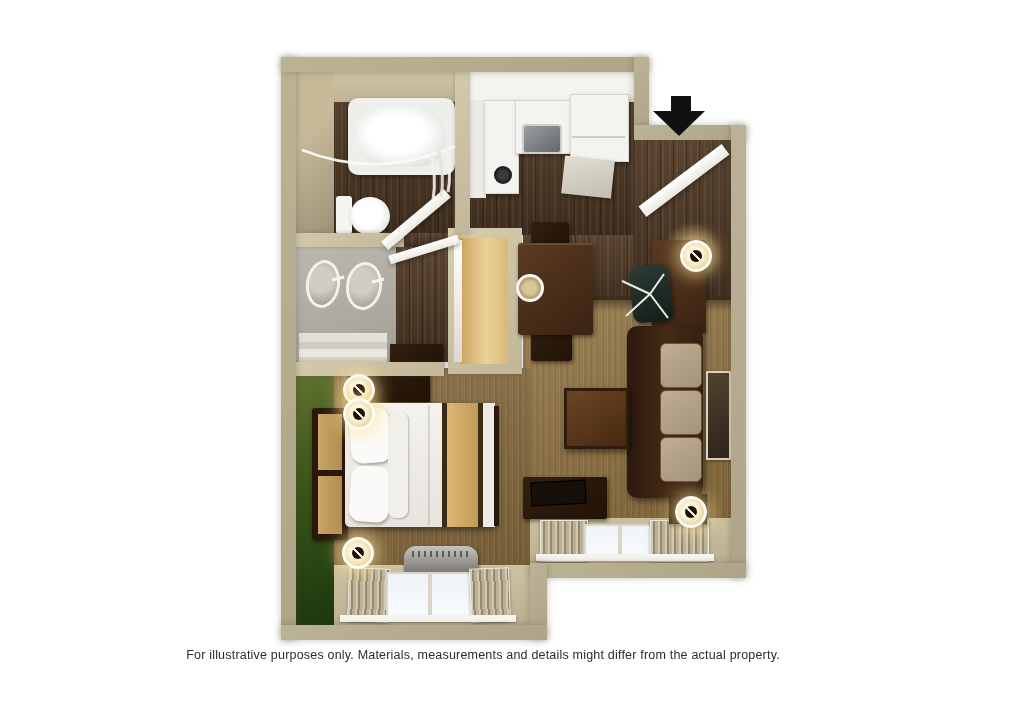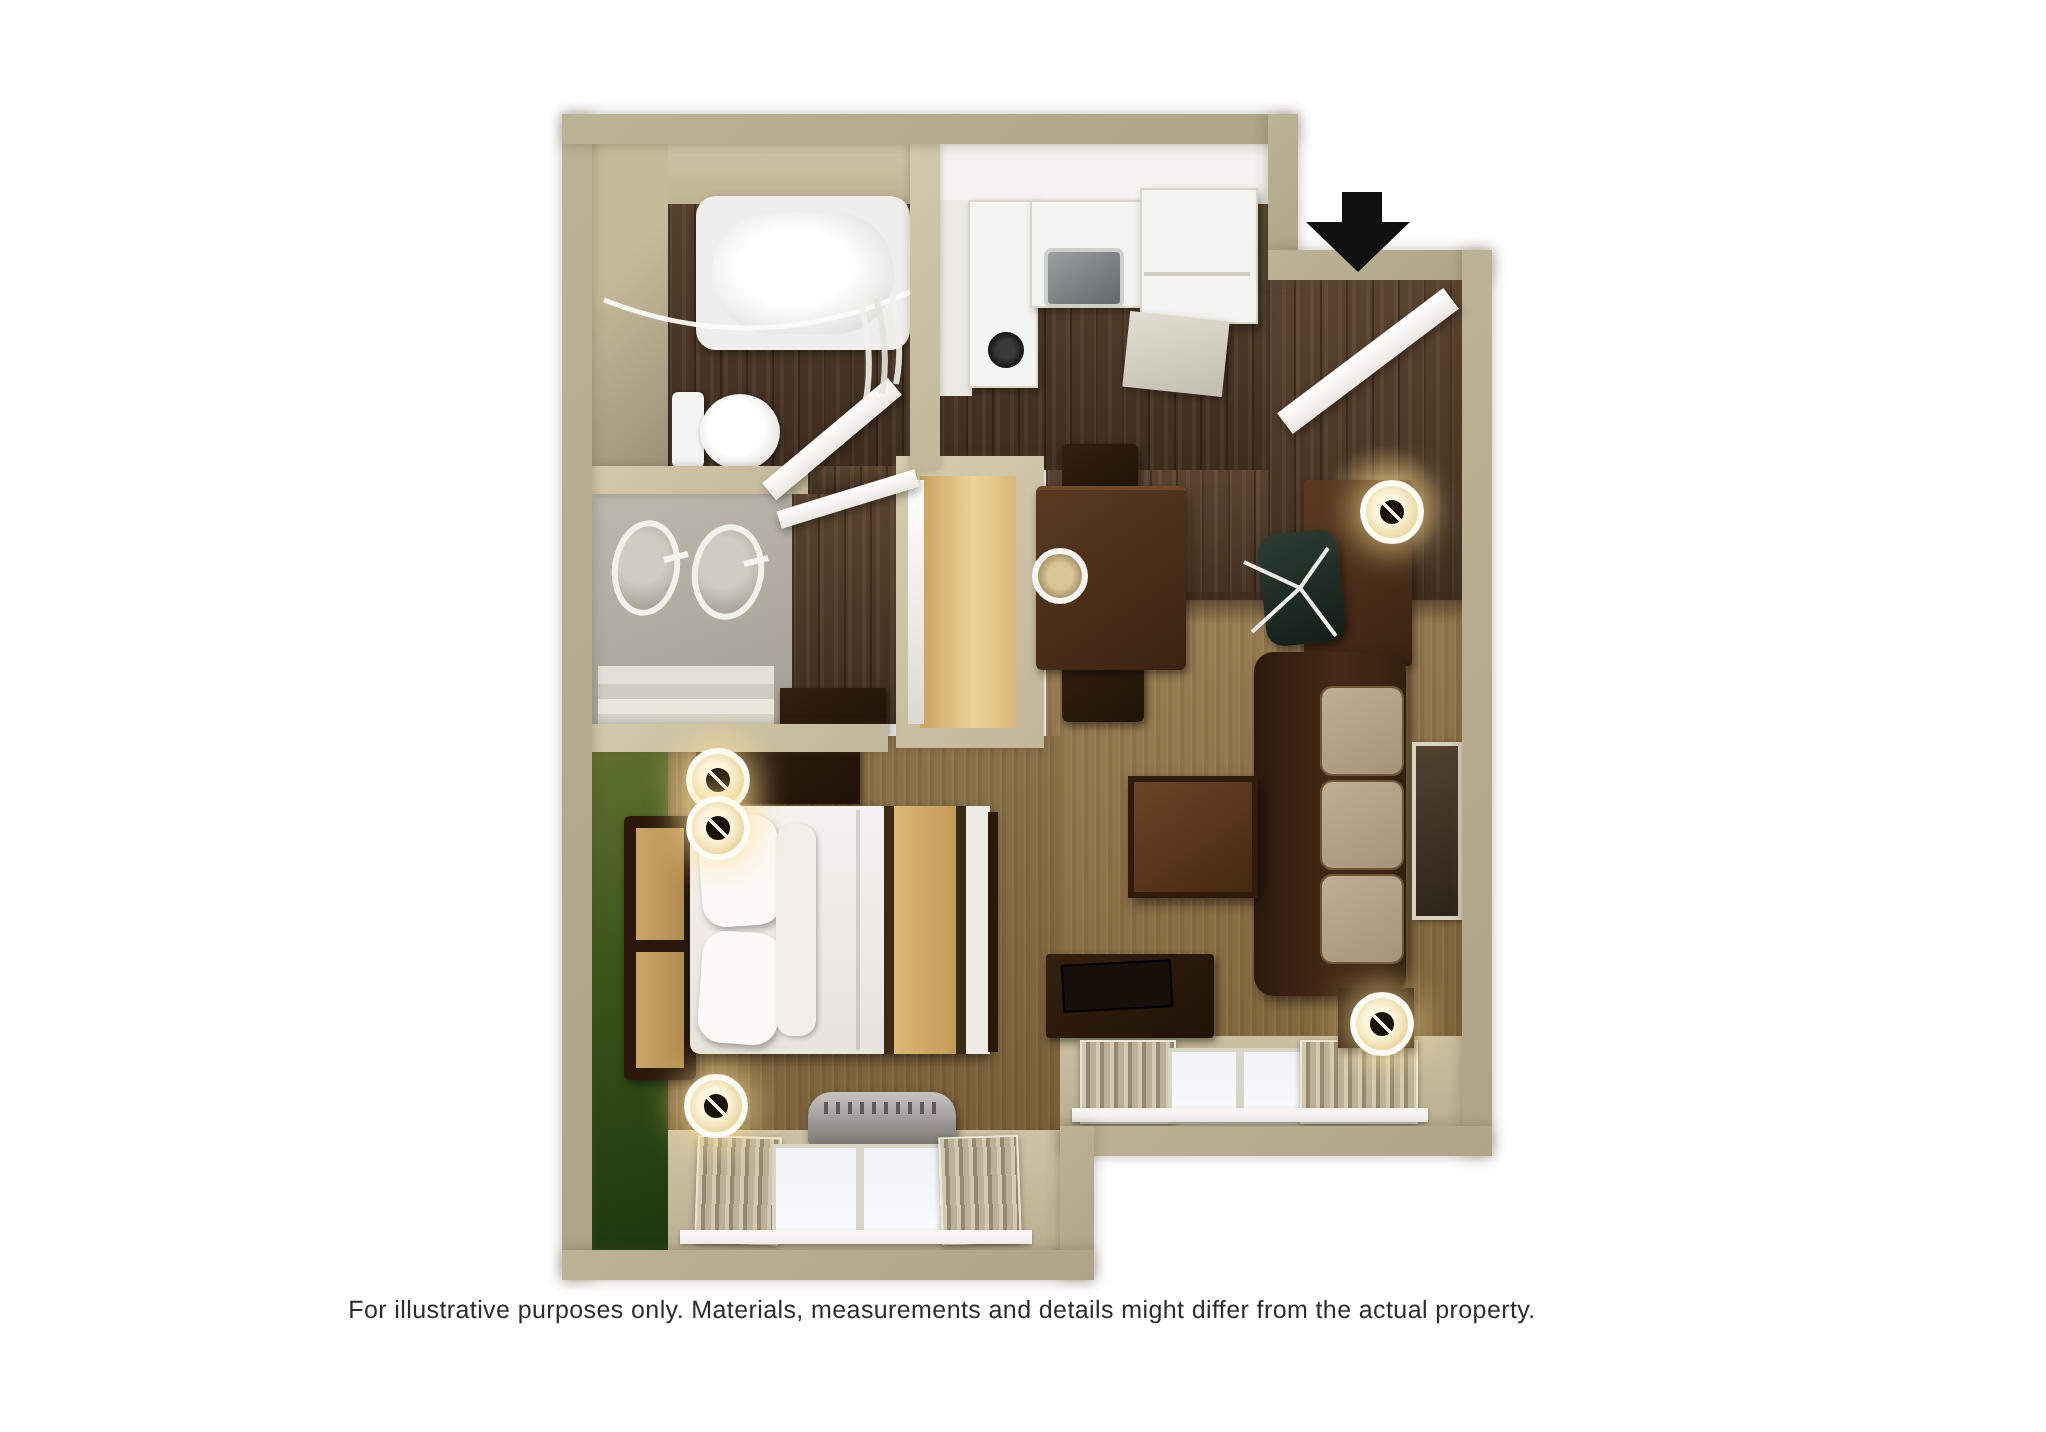--- a/index.html
+++ b/index.html
@@ -27,21 +27,21 @@
            border:1px solid #ece6d6;box-shadow:0 1px 3px rgba(0,0,0,.35);}
   .glass{background:linear-gradient(180deg,#eef3f6,#fafcfd);border:2px solid #d9d5c7;}
   .sill{background:#f6f5f1;box-shadow:0 1px 2px rgba(0,0,0,.3);}
   .lamp{width:26px;height:26px;border-radius:50%;border:3px solid #fcfbf4;
         background:radial-gradient(circle at 45% 45%,#fdf6dd 35%,#e9d49c 75%);
         box-shadow:0 0 16px 5px rgba(255,225,150,.6);}
   .lamp::after{content:"";position:absolute;inset:7px;border-radius:50%;background:
         linear-gradient(45deg,rgba(0,0,0,0) 44%,#f5f0e0 44% 56%,rgba(0,0,0,0) 56%),#1b1106;}
   .doorleaf{background:linear-gradient(180deg,#ffffff,#e9e7e0);box-shadow:0 2px 5px rgba(0,0,0,.35);}
   .cushion{background:linear-gradient(145deg,#bfae93,#a5937a);border-radius:6px;border:1px solid #6b5638;}
-  #caption{left:0;top:648px;width:942px;text-align:center;font-size:12.5px;color:#2c2c2c;letter-spacing:.2px;}
+  #caption{left:12px;top:648px;width:942px;text-align:center;font-size:12.5px;color:#2c2c2c;letter-spacing:.2px;}
   .arrow-stem{background:#111;}
   .arrow-head{width:0;height:0;border-left:26px solid transparent;border-right:26px solid transparent;border-top:25px solid #111;}
 </style>
 </head>
 <body>
 
 <div id="stage">
 
   <div class="abs wood" style="left:334px;top:72px;width:121px;height:163px;"></div>
   <div class="abs graytile" style="left:296px;top:247px;width:100px;height:115px;"></div>

